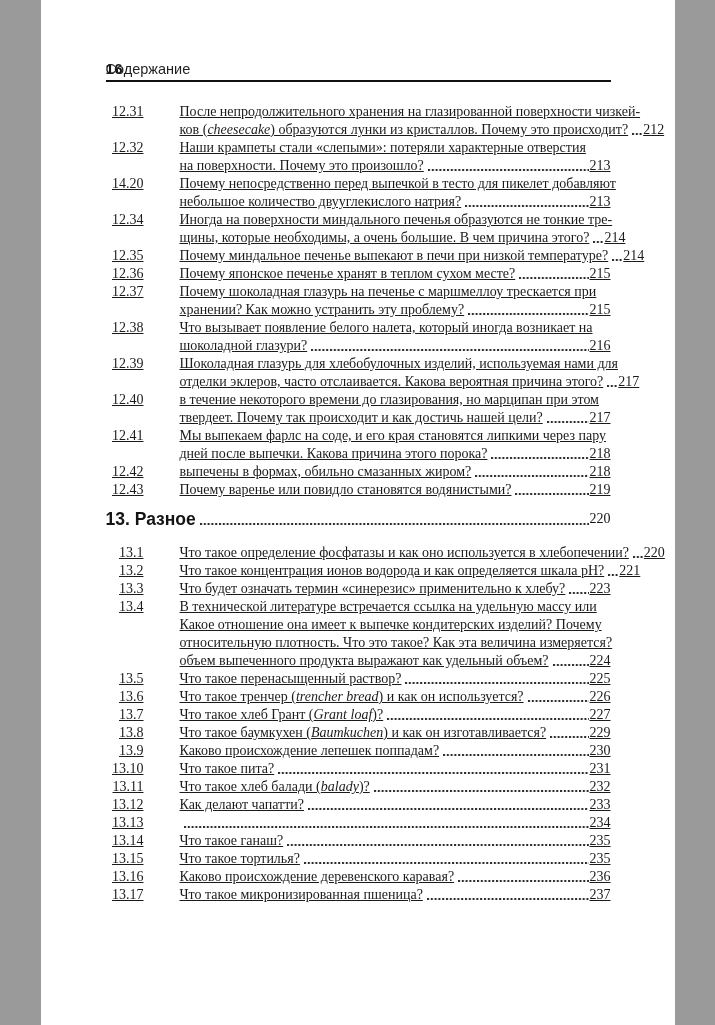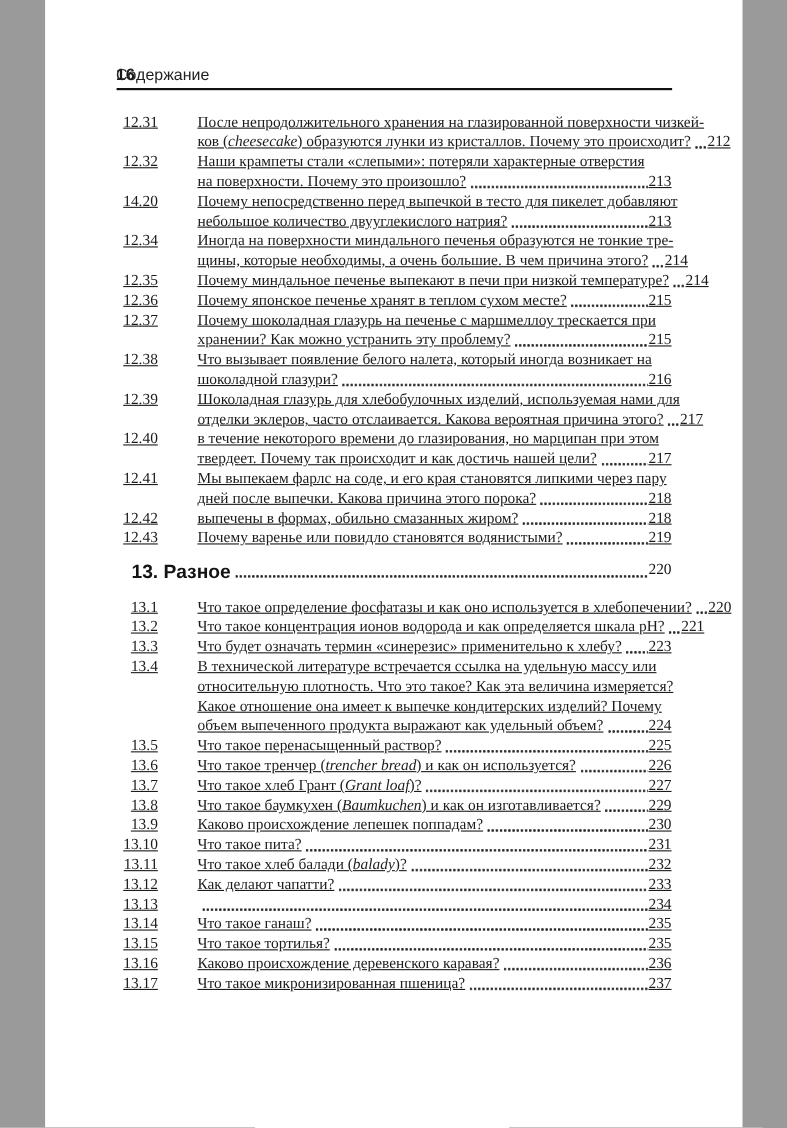--- a/index.html
+++ b/index.html
@@ -35,21 +35,21 @@
   .dots {
     flex:1 1 auto; min-width:10px; align-self:flex-end;
     height:4px; margin:0 1px 3px 4px;
     background-image: radial-gradient(circle at 1.1px 2px, #2b2b2b 0.95px, rgba(0,0,0,0) 1.45px);
     background-size:3.8px 4px; background-repeat:repeat-x;
   }
   .pg { flex:none; }
 
   
   .sec {
-    display:flex; align-items:flex-end; margin:9px 0 14px 14px;
+    display:flex; align-items:flex-end; margin:9px 0 14px 0;
     font-family:"Liberation Sans", sans-serif; font-weight:bold;
     font-size:17.5px; color:#141414; line-height:22px;
   }
   .sec .dots { margin-bottom:4px; }
   .sec .pg {
     font-family:"Liberation Serif", serif; font-weight:normal; font-size:14px;
   }
   i { font-style:italic; }
 </style>
 </head>
@@ -239,22 +239,22 @@
               <span class="txt">Что будет означать термин «синерезис» применительно к хлебу?</span>
               <span class="dots"></span>
               <span class="pg">223</span>
             </div>
           </div>
         </div>
         <div class="entry">
           <span class="num">13.4</span>
           <div class="ebody">
             <div class="eline">В технической литературе встречается ссылка на удельную массу или</div>
+            <div class="eline">Какое отношение она имеет к выпечке кондитерских изделий? Почему</div>
             <div class="eline">относительную плотность. Что это такое? Как эта величина измеряется?</div>
-            <div class="eline">Какое отношение она имеет к выпечке кондитерских изделий? Почему</div>
             <div class="eline last">
               <span class="txt">объем выпеченного продукта выражают как удельный объем?</span>
               <span class="dots"></span>
               <span class="pg">224</span>
             </div>
           </div>
         </div>
         <div class="entry">
           <span class="num">13.5</span>
           <div class="ebody">

